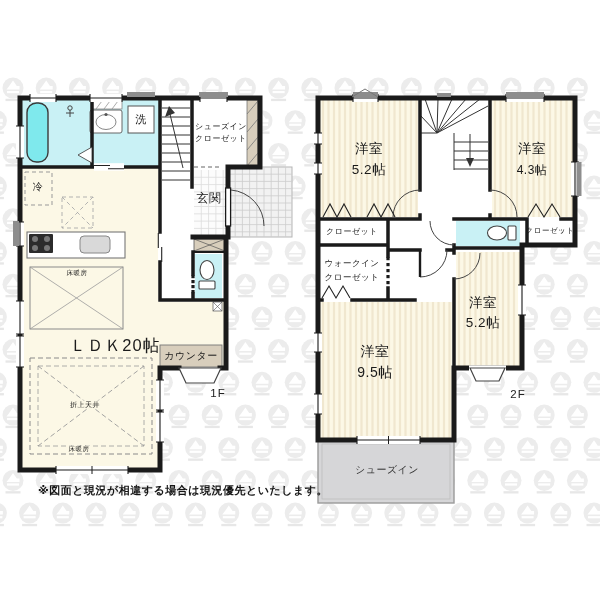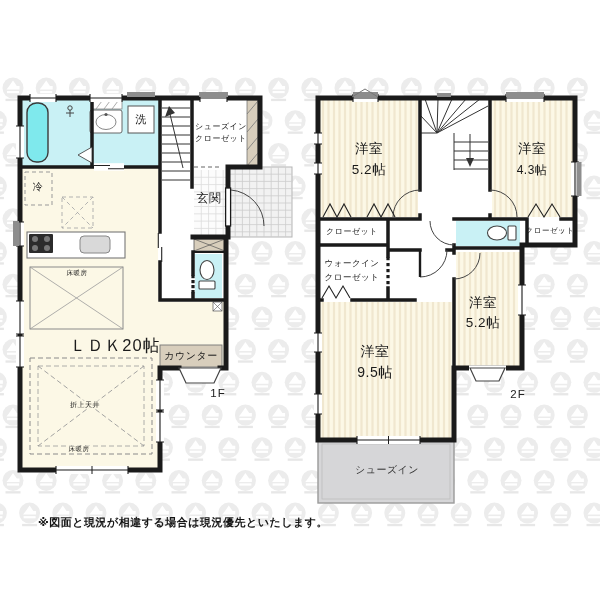--- a/index.html
+++ b/index.html
@@ -1981,14 +1981,14 @@
 <div class="lbl" style="left:483px;top:323px;font-size:13.5px;">5.2帖</div>
 <div class="lbl" style="left:375px;top:351px;font-size:14px;">洋室</div>
 <div class="lbl" style="left:375px;top:372px;font-size:14px;">9.5帖</div>
 <div class="lbl" style="left:352px;top:232px;font-size:8px;">クローゼット</div>
 <div class="lbl" style="left:550px;top:231px;font-size:7.5px;">クローゼット</div>
 <div class="lbl" style="left:352px;top:263px;font-size:8.5px;">ウォークイン</div>
 <div class="lbl" style="left:352px;top:277px;font-size:8.5px;">クローゼット</div>
 <div class="lbl" style="left:387px;top:470px;font-size:10px;color:#333;">シューズイン</div>
 <div class="lbl floor-tag" style="left:518px;top:395px;font-size:11.5px;">2F</div>
 
-<div class="footnote" style="left:38px;top:483px;font-size:11px;margin-top:32px;">※図面と現況が相違する場合は現況優先といたします。</div>
+<div class="footnote" style="left:38px;top:483px;font-size:11px;">※図面と現況が相違する場合は現況優先といたします。</div>
 </div>
 
 </body></html>

